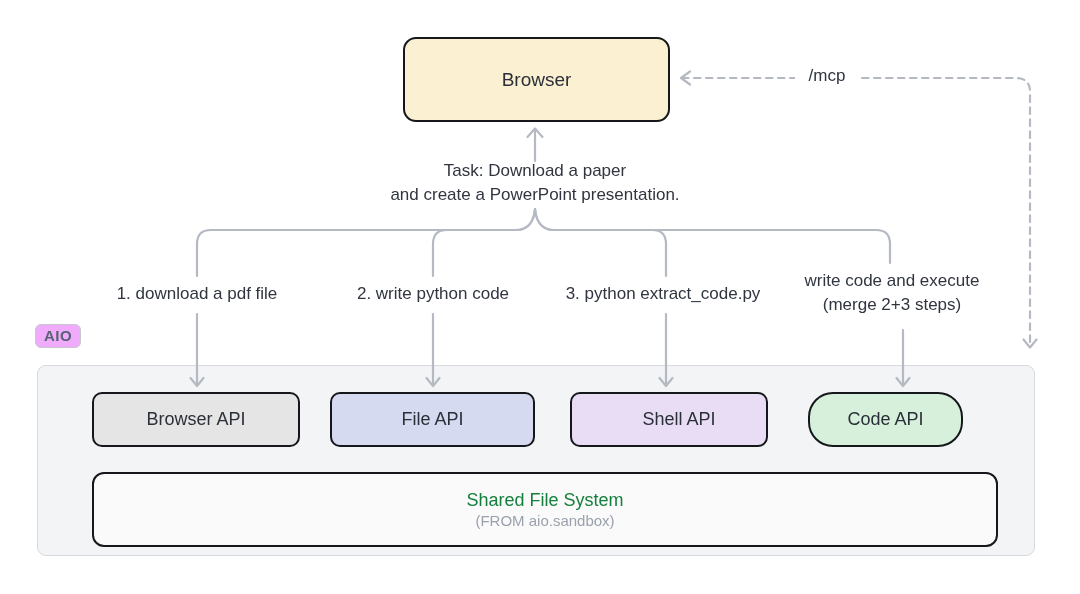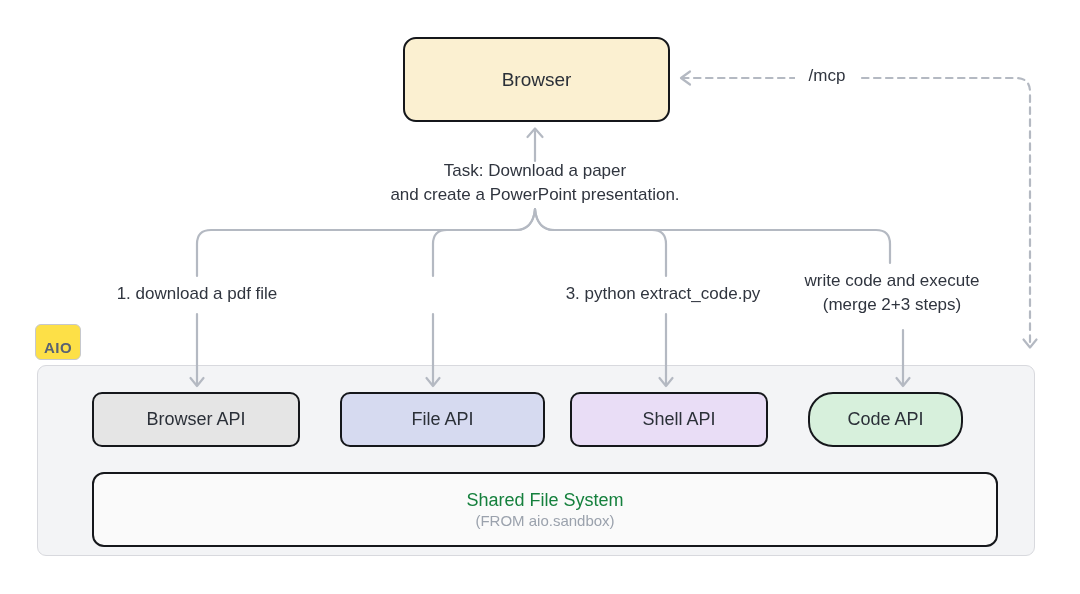--- a/index.html
+++ b/index.html
@@ -27,36 +27,36 @@
   .branch-label{
     top:282px;z-index:6;text-align:center;font-size:17px;color:#30353f;line-height:24px;
   }
   .bl-1{left:92px;width:210px;}
   .bl-2{left:333px;width:200px;}
   .bl-3{left:540px;width:246px;}
   .bl-4{left:780px;width:224px;top:269px;}
 
   .aio-tag{
     left:35px;top:324px;z-index:2;
-    border:1.5px solid #c6c8cd;border-radius:6px;background:#fde047;
-    padding:14px 8px 3px 8px;font-size:15px;font-weight:bold;color:#596273;
+    border:1.5px solid #c6c8cd;border-radius:6px;background:#f0abfc;
+    padding:2px 8px 3px 8px;font-size:15px;font-weight:bold;color:#596273;
     letter-spacing:0.5px;
   }
   .sandbox-container{
     left:37px;top:365px;width:998px;height:191px;z-index:1;
     background:#f3f4f6;border:1.5px solid #d8d9de;border-radius:9px;box-sizing:border-box;
   }
   .api-box{
     top:392px;height:55px;z-index:2;box-sizing:border-box;
     border:2.5px solid #15171b;border-radius:10px;
     display:flex;align-items:center;justify-content:center;
     font-size:18px;color:#2b3038;
   }
   .api-1{left:92px;width:208px;}
-  .api-2{left:340px;width:205px;}
+  .api-2{left:330px;width:205px;}
   .api-3{left:570px;width:198px;padding-left:20px;}
   .api-4{left:808px;width:155px;border-radius:25px;}
 
   .shared-box{
     left:92px;top:472px;width:906px;height:75px;z-index:2;box-sizing:border-box;
     border:2.5px solid #15171b;border-radius:12px;background:#fafafa;
     display:flex;flex-direction:column;align-items:center;justify-content:center;
   }
   .shared-title{font-size:18px;color:#15803d;line-height:22px;}
   .shared-sub{font-size:15px;color:#9ba2ad;line-height:19px;}
@@ -71,20 +71,21 @@
   </div>
 
   <div class="abs mcp-label">/mcp</div>
 
   <div class="abs task-text">
     <div>Task: Download a paper</div>
     <div>and create a PowerPoint presentation.</div>
   </div>
 
   <div class="abs branch-label bl-1">1. download a pdf file</div>
+  <div class="abs branch-label bl-2">2. write python code</div>
   <div class="abs branch-label bl-3">3. python extract_code.py</div>
   <div class="abs branch-label bl-4">
     <div>write code and execute</div>
     <div>(merge 2+3 steps)</div>
   </div>
 
   <div class="abs aio-tag">AIO</div>
   <div class="abs sandbox-container"></div>
 
   <div class="abs api-box api-1" style="background: #e5e5e5;">

